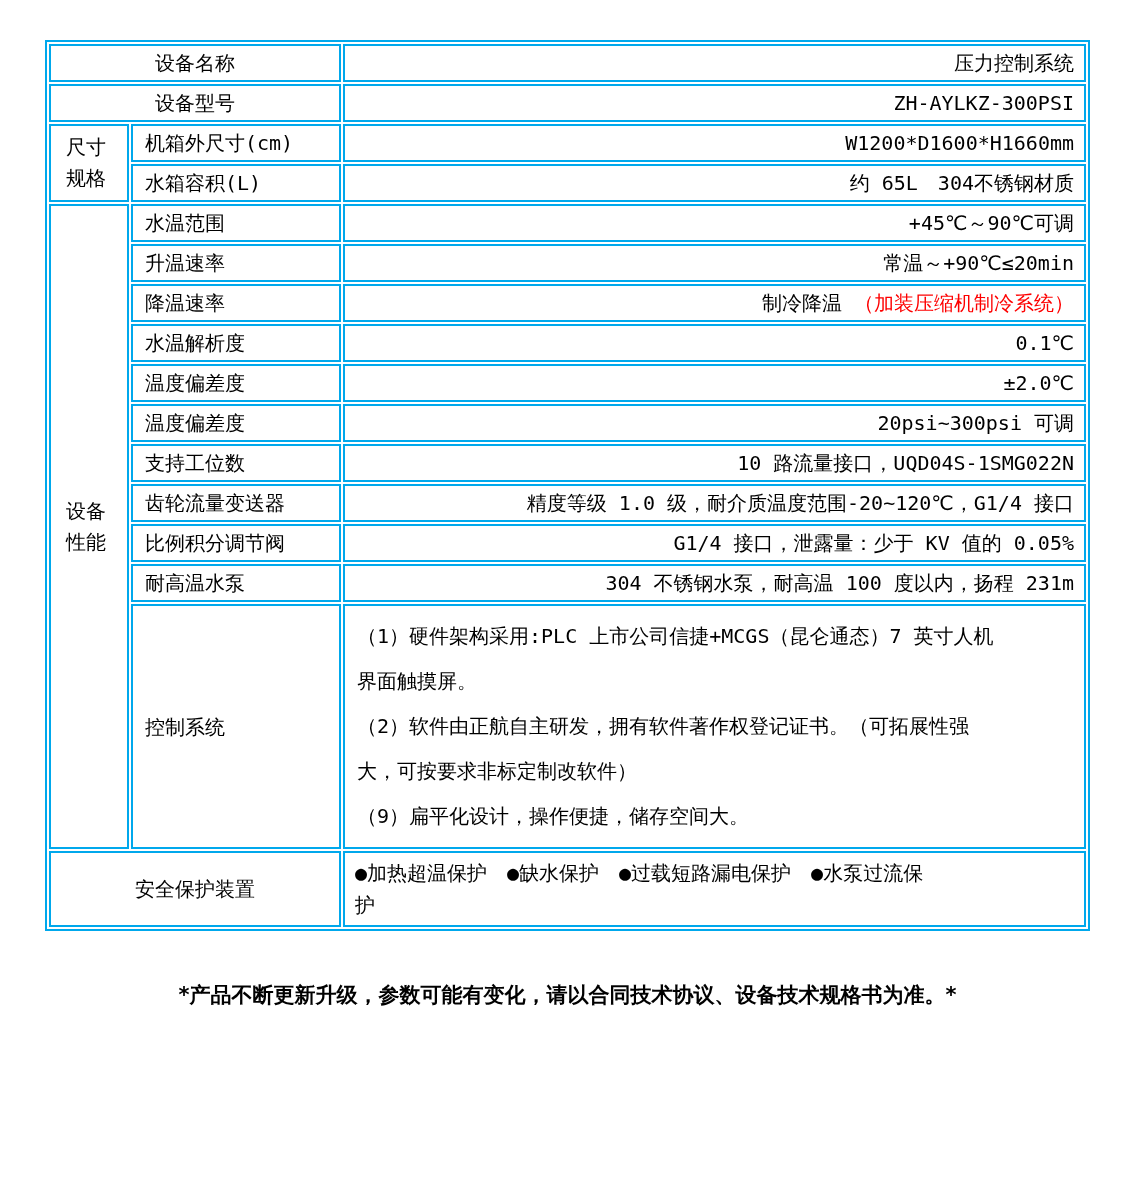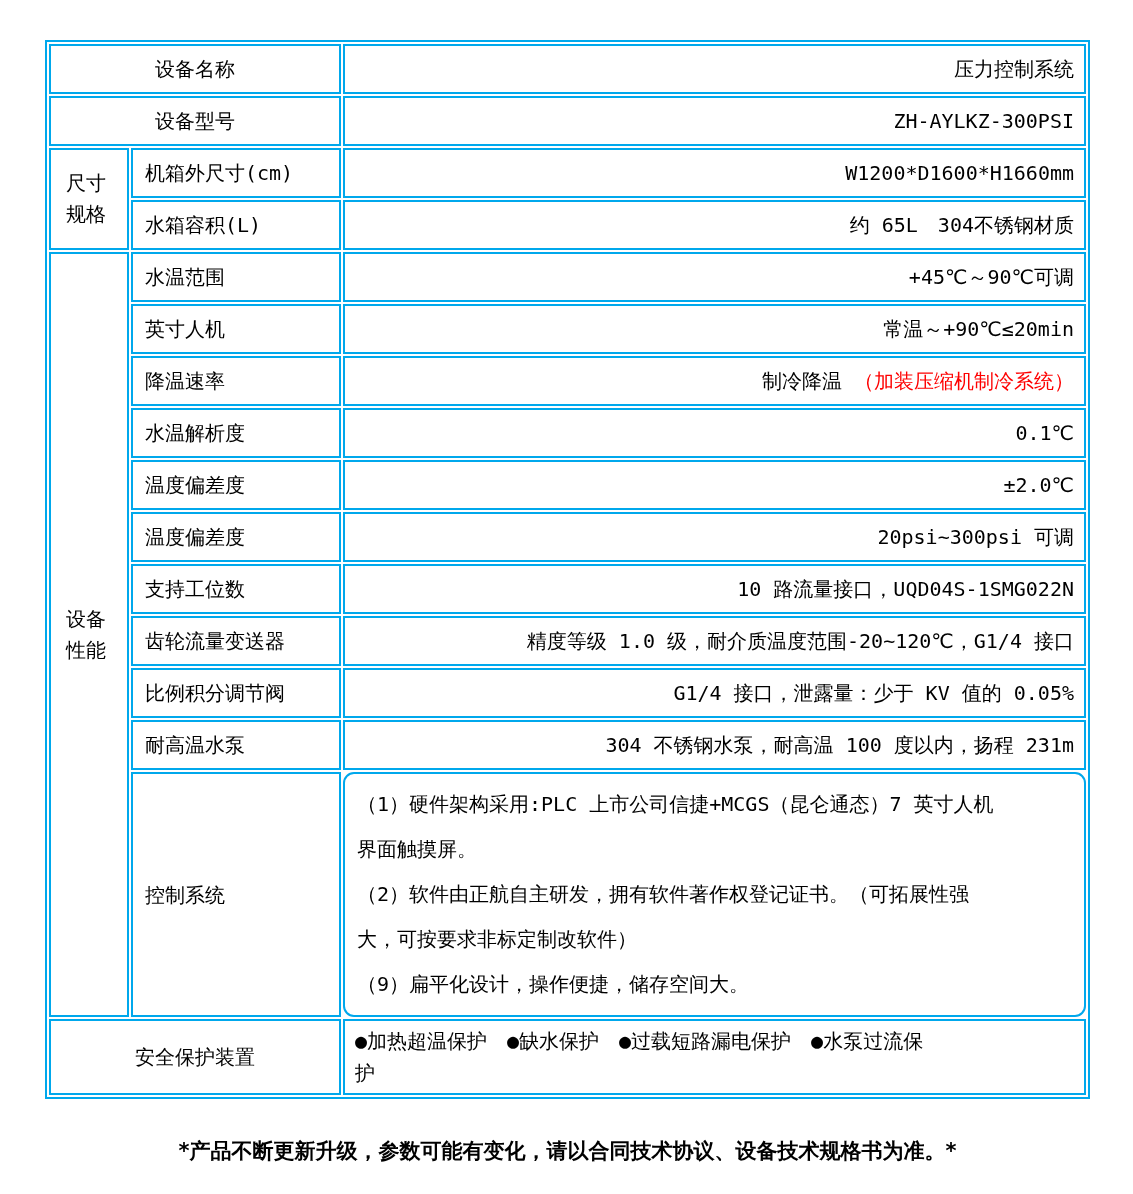--- a/index.html
+++ b/index.html
@@ -31,32 +31,32 @@
   col.c3{width:743px;}
   td{
     box-sizing:border-box;
     border:2px solid var(--blue);
     font-size:20px;
     line-height:1.3;
     vertical-align:middle;
     overflow:hidden;
     font-family:"DejaVu Sans Mono","DejaVu Sans",sans-serif;
   }
-  tr.std td{height:50px;}
+  tr.std td{height:38px;}
   td.group-cell{text-align:center;padding:0 14px;line-height:1.55;}
   td.group-cell .stack{display:inline-block;width:46px;text-align:left;}
   td.label-cell{padding:0 12px;text-align:left;}
   td.merged-label-cell{text-align:center;padding:0 8px;}
   td.value-cell{padding:0 10px;text-align:right;}
-  td.control-value-cell{padding:8px 12px;border-radius:11px;}
+  td.control-value-cell{padding:8px 12px;}
   td.control-value-cell p{margin:0;line-height:45px;white-space:pre-line;}
   td.safety-value-cell{padding:4px 10px;line-height:1.6;white-space:pre-line;vertical-align:middle;}
   .red-note{color:var(--red);}
   .footnote{
-    margin-top:38px;
+    margin-top:50px;
     width:1045px;
     text-align:center;
     font-weight:bold;
     font-size:21px;
     font-family:"DejaVu Sans", sans-serif;
   }
 </style>
 </head>
 <body>
 
@@ -91,21 +91,21 @@
       <td class="value-cell">约 65L　304不锈钢材质</td>
     </tr>
 
     <tr class="std">
       <td rowspan="11" class="group-cell"><span class="stack">设备性能</span></td>
       <td class="label-cell">水温范围</td>
       <td class="value-cell">+45℃～90℃可调</td>
     </tr>
 
     <tr class="std">
-      <td class="label-cell">英寸人机</td>
+      <td class="label-cell">升温速率</td>
       <td class="value-cell">常温～+90℃≤20min</td>
     </tr>
 
     <tr class="std">
       <td class="label-cell">降温速率</td>
       <td class="value-cell"><span>制冷降温 </span><span class="red-note">（加装压缩机制冷系统）</span></td>
     </tr>
 
     <tr class="std">
       <td class="label-cell">水温解析度</td>

